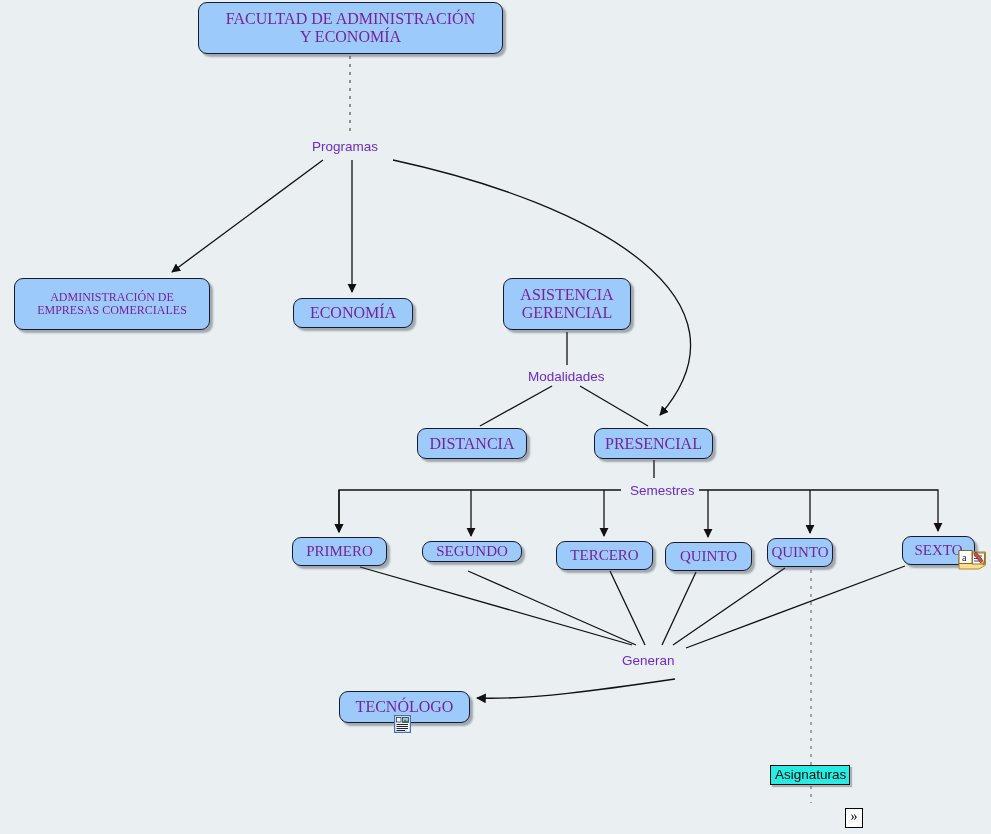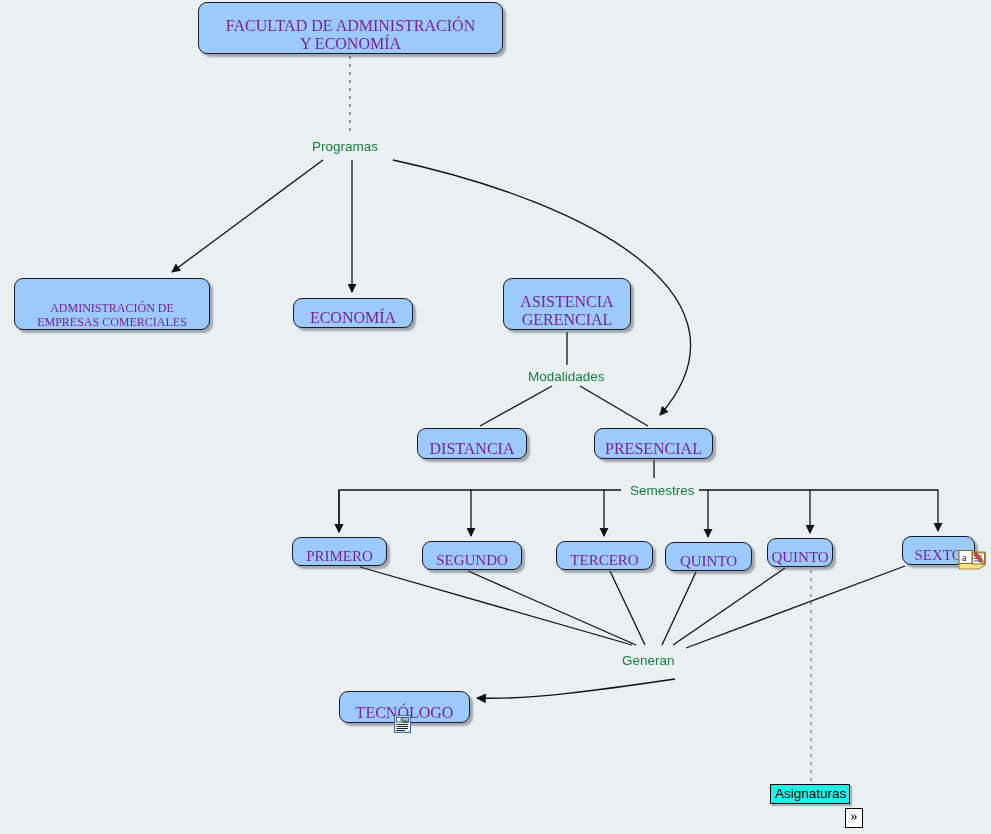--- a/index.html
+++ b/index.html
@@ -30,36 +30,36 @@
   .node {
     position: absolute;
     box-sizing: border-box;
     background: #9ccbfb;
     border: 1px solid #1a1a2e;
     border-radius: 9px;
     color: #7a1f9e;
     font-family: "Liberation Serif", serif;
     text-align: center;
     display: flex;
-    align-items: flex-end;
+    align-items: center;
     justify-content: center;
     line-height: 1.12;
     box-shadow: 3px 3px 2px rgba(60,70,80,0.42);
     white-space: pre-line;
     cursor: default;
   }
   .node-label {
     display: block;
     width: 100%;
     padding: 0 7px;
     white-space: pre-line;
   }
   .link-label {
     position: absolute;
-    color: #15803d;
+    color: #6d28d9;
     font-family: "Liberation Sans", sans-serif;
     font-size: 13.5px;
     background: transparent;
     white-space: nowrap;
     cursor: default;
   }
   .hl-label {
     position: absolute;
     background: #1ef0e6;
     border: 1px solid #000000;
@@ -169,21 +169,21 @@
   </div>
 
   <div class="node" style="left:594px; top:428px; width:119px; height:31px; font-size:16px;">
     <span class="node-label">PRESENCIAL</span>
   </div>
 
   <div class="node" style="left:292px; top:537px; width:95px; height:29px; font-size:15px;">
     <span class="node-label">PRIMERO</span>
   </div>
 
-  <div class="node" style="left:422px; top:541px; width:100px; height:29px; font-size:15px;">
+  <div class="node" style="left:422px; top:541px; width:100px; height:21px; font-size:15px;">
     <span class="node-label">SEGUNDO</span>
   </div>
 
   <div class="node" style="left:556px; top:541px; width:97px; height:29px; font-size:15px;">
     <span class="node-label">TERCERO</span>
   </div>
 
   <div class="node" style="left:665px; top:542px; width:87px; height:29px; font-size:15px;">
     <span class="node-label">QUINTO</span>
   </div>
@@ -201,21 +201,21 @@
   </div>
 
   <div class="link-label" style="left:312px; top:139px;">Programas</div>
 
   <div class="link-label" style="left:528px; top:369px;">Modalidades</div>
 
   <div class="link-label" style="left:626px; top:483px; background:#eaf0f2; padding:0 4px;">Semestres</div>
 
   <div class="link-label" style="left:618px; top:653px; background:#eaf0f2; padding:0 4px;">Generan</div>
 
-  <div class="hl-label" style="left:770px; top:784px;">Asignaturas</div>
+  <div class="hl-label" style="left:770px; top:765px;">Asignaturas</div>
   <div class="expander" style="left:845px; top:808px;">»</div>
 
   <div class="res-icon res-doc" style="left:394px; top:715px;">
     <svg viewBox="0 0 17 18" width="17" height="18" xmlns="http://www.w3.org/2000/svg">
       <rect x="0.5" y="0.5" width="16" height="17" fill="#f4f6f8" stroke="#4a6fa8" stroke-width="1.4"></rect>
       <rect x="2.5" y="2.5" width="4.5" height="4.5" fill="#ffffff" stroke="#2a3a55" stroke-width="0.8"></rect>
       <rect x="8.5" y="2.5" width="6" height="5" fill="#9cc2e8" stroke="#2a3a55" stroke-width="0.8"></rect>
       <path d="M9 7 L11 4.5 L12.5 6.2 L13.5 5.2 L14 7 Z" fill="#2f7a3d"></path>
       <g stroke="#1b2534" stroke-width="1">
         <line x1="2.5" y1="9.5" x2="14" y2="9.5"></line>

